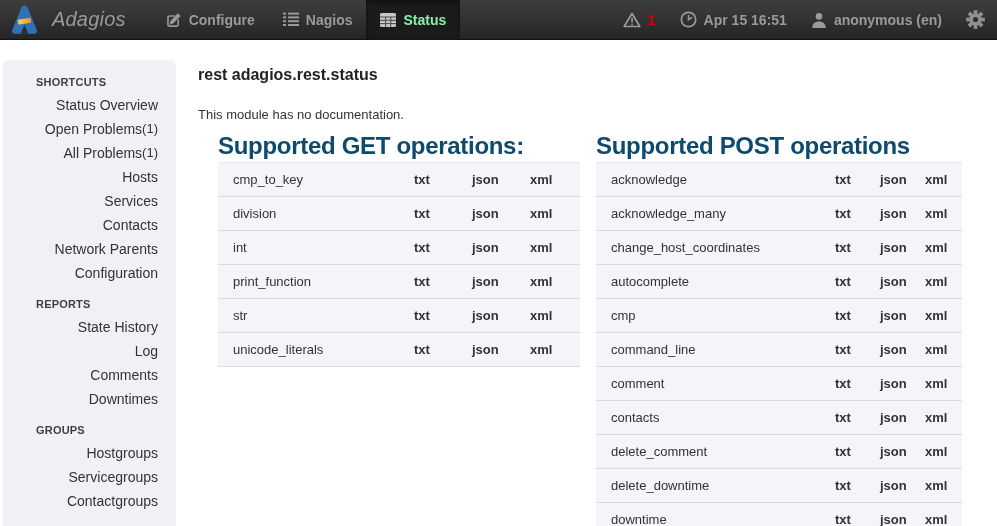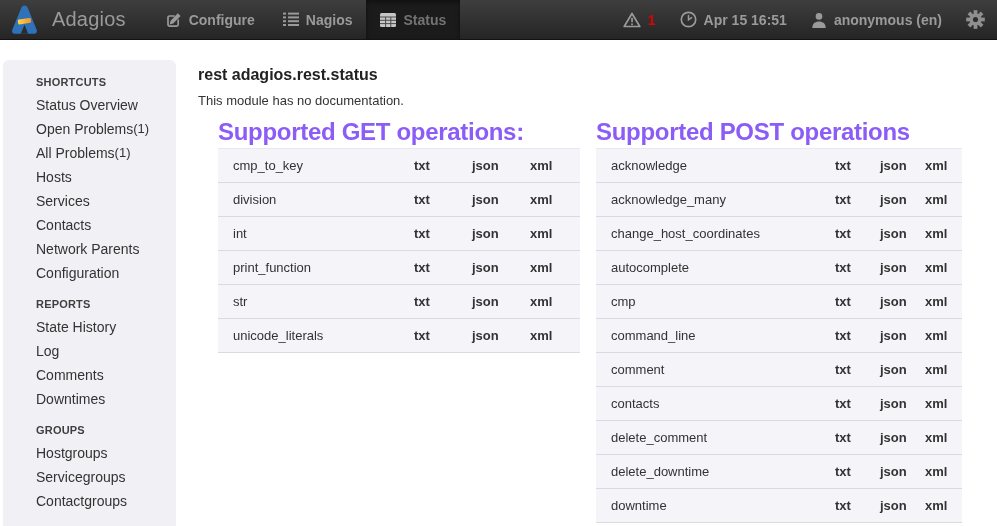--- a/index.html
+++ b/index.html
@@ -16,29 +16,30 @@
   .navbar {
     position: absolute; top: 0; left: 0; right: 0; height: 40px;
     background: linear-gradient(#3e3e3e, #252525);
     border-bottom: 1px solid #131313;
     display: flex; align-items: center;
   }
   .logo { margin-left: 10px; display: flex; align-items: center; cursor: pointer; }
   .brand {
     margin-left: 13px; font-size: 20px; color: #9a9a9a; cursor: pointer;
     letter-spacing: 0.2px;
+    font-style: italic;
   }
   .nav-items { display: flex; align-items: stretch; height: 100%; margin-left: 26px; }
   .nav-item {
     display: flex; align-items: center; gap: 7px; padding: 16px 14px;
     font-size: 14px; font-weight: bold; color: #9a9a9a;
     text-decoration: none; cursor: pointer;
   }
   .nav-item.active {
-    background: #1b1b1b; color: #737373;
+    background: #1b1b1b; color: #86efac;
     box-shadow: inset 0 2px 5px rgba(0,0,0,.45);
   }
   .nav-right { margin-left: auto; display: flex; align-items: center; padding-right: 12px; }
   .nav-right .nav-chip {
     display: flex; align-items: center; gap: 7px; margin-left: 24px;
     font-size: 14px; font-weight: bold; color: #9a9a9a;
     text-decoration: none; cursor: pointer;
   }
   .alert-count { color: #e00000; }
   .icon { display: inline-flex; align-items: center; }
@@ -49,36 +50,36 @@
     background: #f1f1f5;
     border-radius: 6px 6px 0 0;
     padding-top: 14px;
   }
   .side-header {
     margin: 13px 18px 5px 33px;
     font-size: 11px; font-weight: bold; color: #3f3f3f; letter-spacing: .2px;
   }
   .side-header:first-child { margin-top: 2px; }
   .side-item {
-    display: flex; justify-content: flex-start; align-items: center;
+    display: flex; justify-content: flex-end; align-items: center;
     padding: 0 18px 0 33px; line-height: 24px; height: 24px;
     font-size: 14px; color: #333333; text-decoration: none; cursor: pointer;
   }
   .side-count { font-size: 13px; color: #333333; }
 
   
   .main { position: absolute; left: 198px; top: 60px; right: 0; bottom: 0; }
-  .page-title { font-size: 16px; font-weight: bold; color: #222222; margin: 6px 0 9px; }
+  .page-title { font-size: 16px; font-weight: bold; color: #222222; margin: 6px 0 23px; }
   .subtitle { font-size: 13px; color: #333333; }
   .columns { display: flex; align-items: flex-start; }
   .col { }
   .col-get  { margin-left: 20px; width: 362px; }
   .col-post { margin-left: 16px; width: 366px; }
   .col h2 {
-    font-size: 24px; font-weight: bold; color: #8b5cf6;
+    font-size: 24px; font-weight: bold; color: #0c4a6e;
     letter-spacing: -0.3px; margin: 10px 0 2px; line-height: 28px;
     white-space: nowrap;
   }
   table.ops-table {
     width: 100%; border-collapse: collapse; border-top: 1px solid #e8e8ef;
   }
   table.ops-table td {
     background: #f4f4f9;
     border-bottom: 1px solid #dadae2;
     height: 34px; vertical-align: middle;

